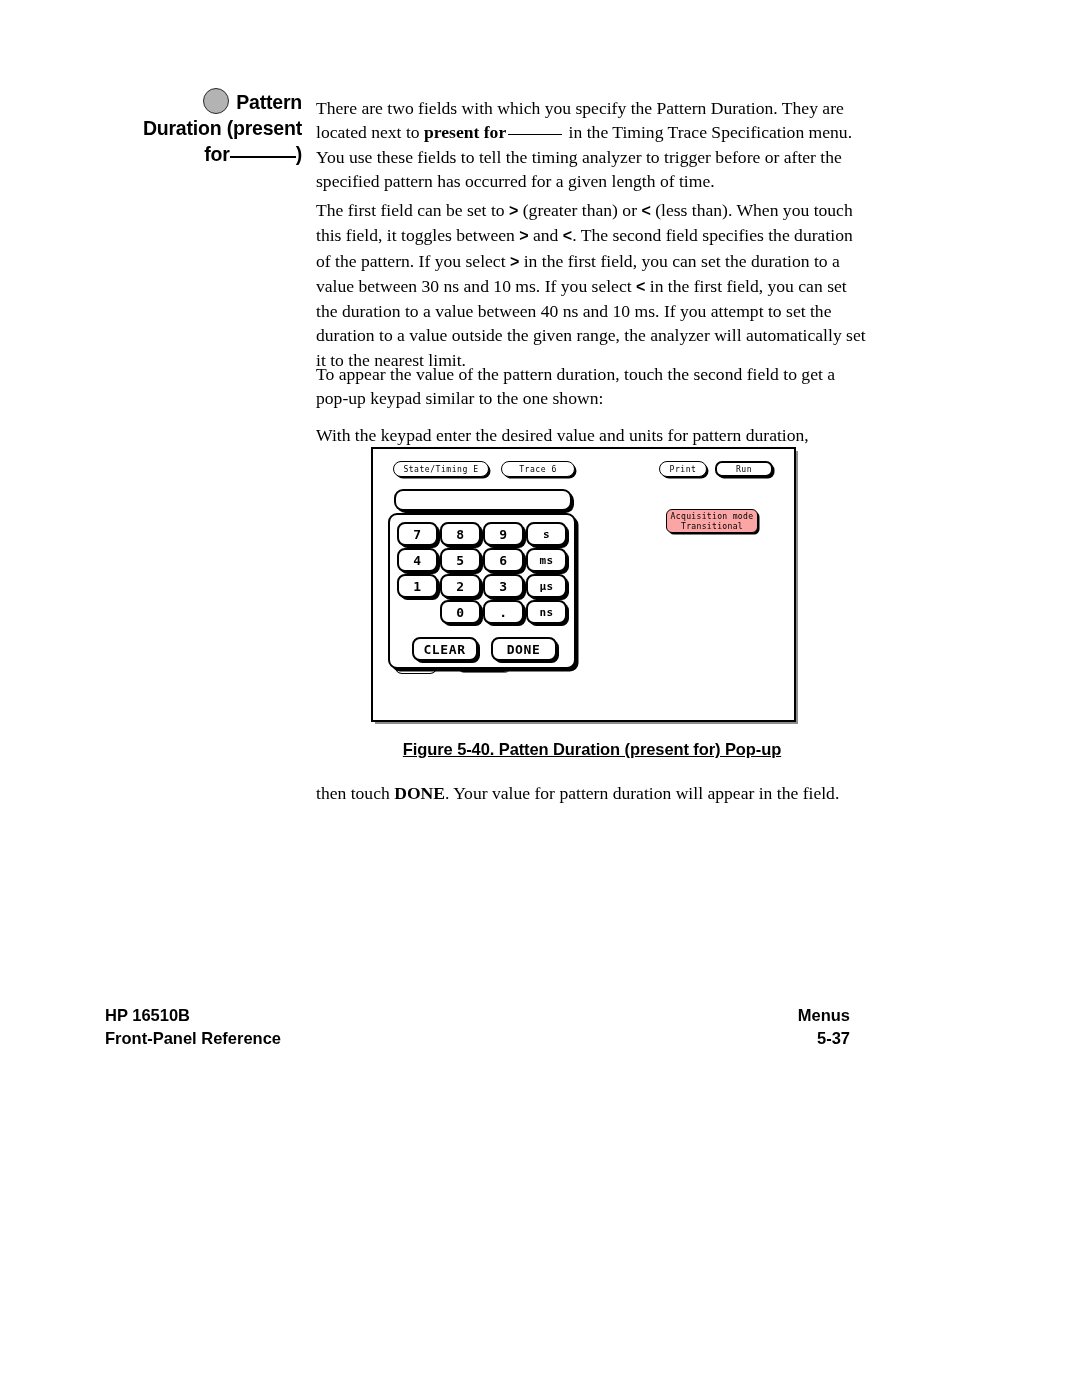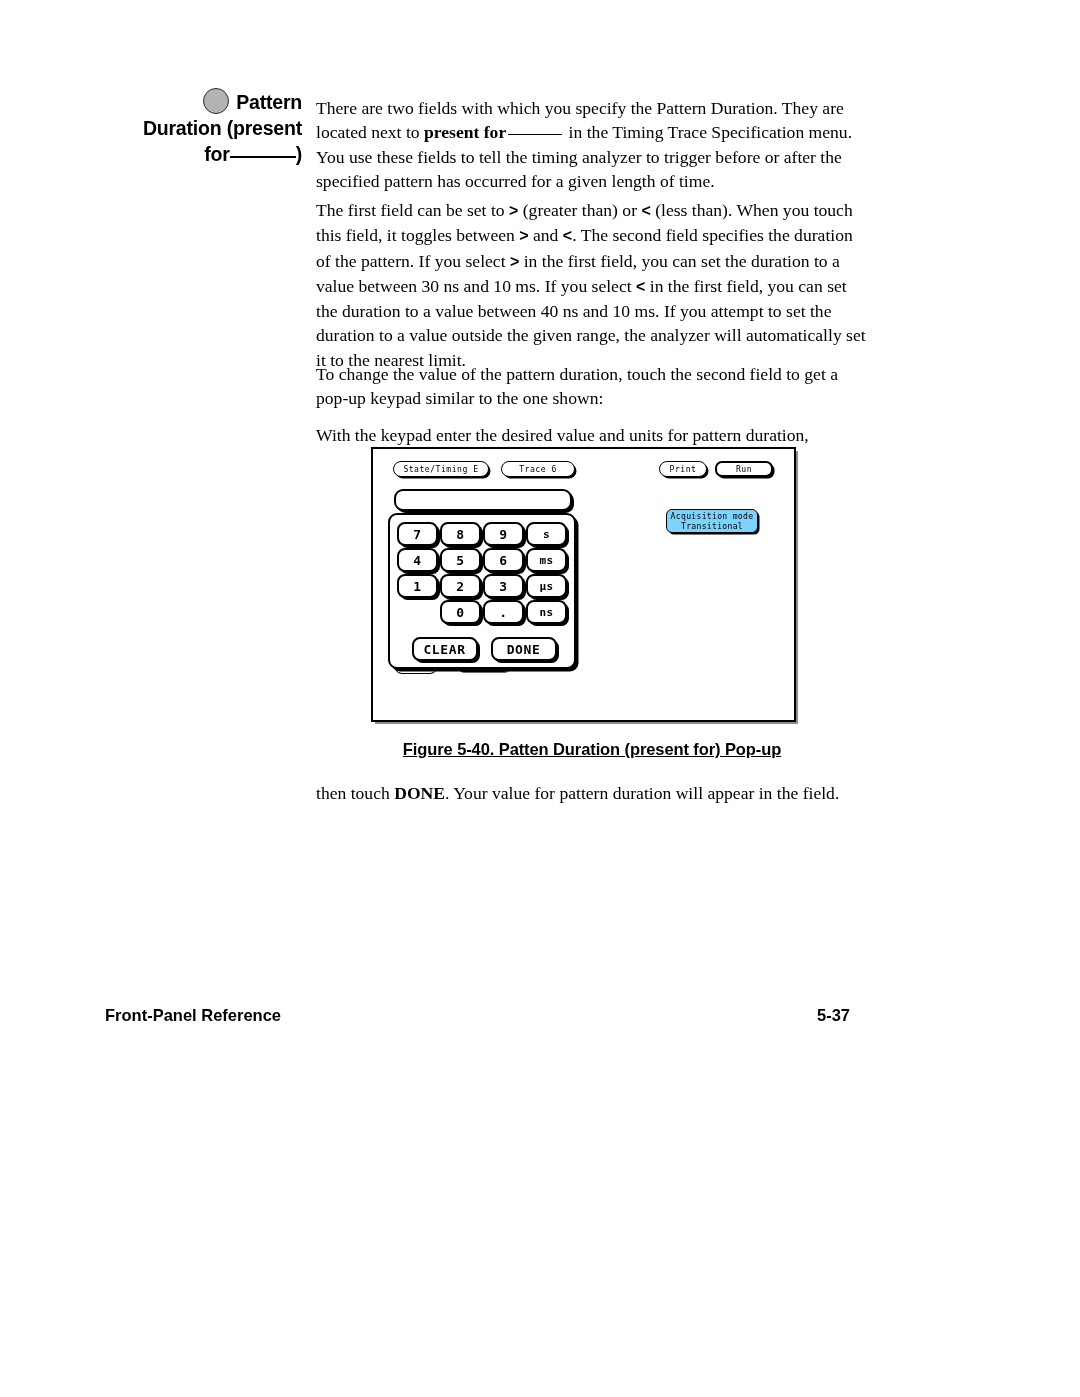--- a/index.html
+++ b/index.html
@@ -133,21 +133,21 @@
   #fld-edge     { left: 84px;  top: 207px; width: 52px; height: 16px; }
 
   
   #acq-box {
     position: absolute;
     left: 293px; top: 60px;
     width: 92px; height: 24px;
     box-sizing: border-box;
     border: 1.5px solid #000;
     border-radius: 6px;
-    background: #7dd3fc;
+    background: #fca5a5;
     box-shadow: 2px 2px 0 -0.5px #000;
     display: flex; flex-direction: column;
     align-items: center; justify-content: center;
     line-height: 10px;
     font-family: "DejaVu Sans Mono", monospace;
     font-size: 8.1px;
     letter-spacing: 0.3px;
     z-index: 2;
   }
 
@@ -275,21 +275,21 @@
 
 <div class="body-col" id="para-1">
   <p><span>There are two fields with which you specify the Pattern Duration. They are located next to </span><span class="b">present for</span><span class="inline-rule"></span><span> in the Timing Trace Specification menu. You use these fields to tell the timing analyzer to trigger before or after the specified pattern has occurred for a given length of time.</span></p>
 </div>
 
 <div class="body-col" id="para-2">
   <p><span>The first field can be set to </span><span class="cmp">&gt;</span><span> (greater than) or </span><span class="cmp">&lt;</span><span> (less than). When you touch this field, it toggles between </span><span class="cmp">&gt;</span><span> and </span><span class="cmp">&lt;</span><span>. The second field specifies the duration of the pattern. If you select </span><span class="cmp">&gt;</span><span> in the first field, you can set the duration to a value between 30 ns and 10 ms. If you select </span><span class="cmp">&lt;</span><span> in the first field, you can set the duration to a value between 40 ns and 10 ms. If you attempt to set the duration to a value outside the given range, the analyzer will automatically set it to the nearest limit.</span></p>
 </div>
 
 <div class="body-col" id="para-3">
-  <p>To change the value of the pattern duration, touch the second field to get a pop-up keypad similar to the one shown:</p>
+  <p>To appear the value of the pattern duration, touch the second field to get a pop-up keypad similar to the one shown:</p>
 </div>
 
 <div class="body-col" id="para-4">
   <p>With the keypad enter the desired value and units for pattern duration,</p>
 </div>
 
 <div id="figure-wrap">
   <div id="screen-frame">
 
     <div class="pill" id="pill-statetiming">State/Timing E</div>
@@ -353,16 +353,20 @@
 </div>
 
 <div id="figure-caption">Figure 5-40. Patten Duration (present for) Pop-up</div>
 
 <div class="body-col" id="para-5">
   <p><span>then touch </span><span class="b">DONE</span><span>. Your value for pattern duration will appear in the field.</span></p>
 </div>
 
 <div id="footer">
   <div class="footer-row">
+    <span>HP 16510B</span>
+    <span>Menus</span>
+  </div>
+  <div class="footer-row">
     <span>Front-Panel Reference</span>
     <span>5-37</span>
   </div>
 </div>
 
 </body></html>

